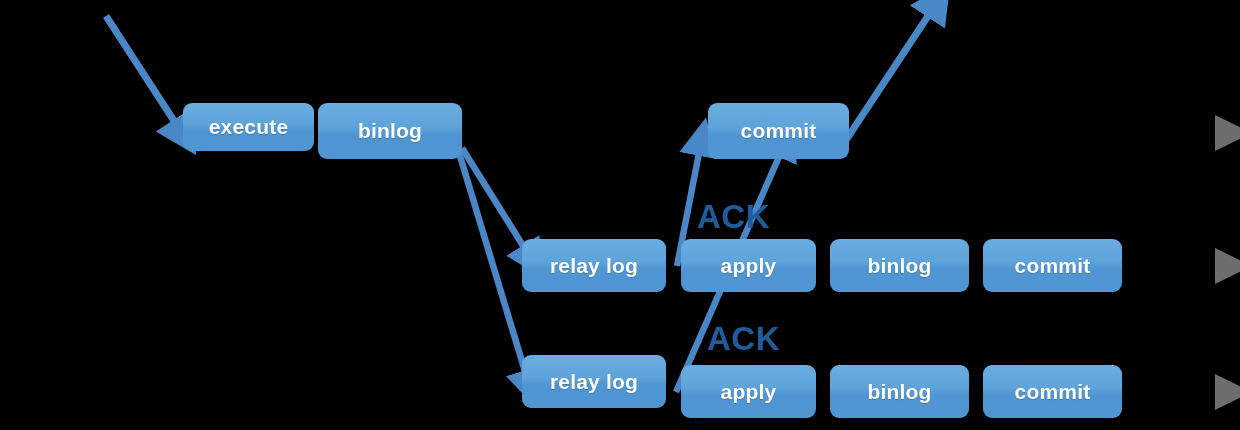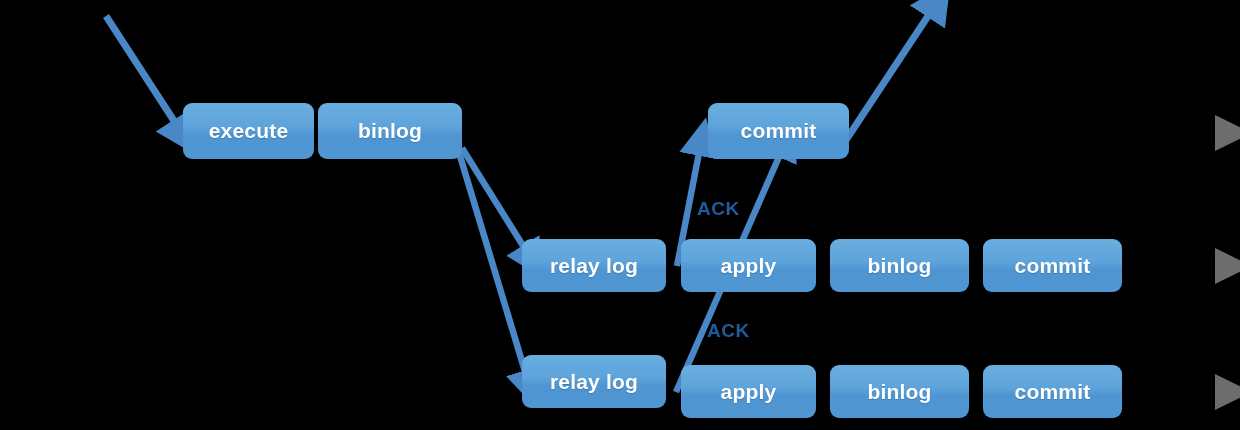--- a/index.html
+++ b/index.html
@@ -34,21 +34,21 @@
     font-weight: bold;
     font-size: 21px;
     letter-spacing: 0.2px;
     text-shadow: 0 1px 1px rgba(0,0,0,0.18);
     z-index: 5;
   }
   .ack-label {
     position: absolute;
     color: #1f5c9e;
     font-weight: bold;
-    font-size: 19px;
+    font-size: 33px;
     letter-spacing: 0.5px;
     z-index: 4;
     white-space: nowrap;
   }
 </style>
 </head>
 <body>
 
 <div id="canvas">
 
@@ -96,21 +96,21 @@
 
     <line x1="457" y1="146" x2="527" y2="378" stroke="#4a87c7" stroke-width="6.5" marker-end="url(#blueHead)"></line>
 
     <line x1="677" y1="266" x2="700" y2="148" stroke="#4a87c7" stroke-width="6.5" marker-end="url(#blueHead)"></line>
 
     <line x1="676" y1="392" x2="782" y2="150" stroke="#4a87c7" stroke-width="6.5" marker-end="url(#blueHead)"></line>
 
     <line x1="846" y1="140" x2="932" y2="10" stroke="#4a87c7" stroke-width="7" marker-end="url(#blueHead)"></line>
   </svg>
 
-  <div class="node" style="left:183px; top:103px; width:131px; height:56px;">
+  <div class="node" style="left:183px; top:103px; width:131px; height:48px;">
     <span>execute</span>
   </div>
   <div class="node" style="left:318px; top:103px; width:144px; height:56px;">
     <span>binlog</span>
   </div>
   <div class="node" style="left:708px; top:103px; width:141px; height:56px;">
     <span>commit</span>
   </div>
 
   <div class="node" style="left:522px; top:239px; width:144px; height:53px;">

